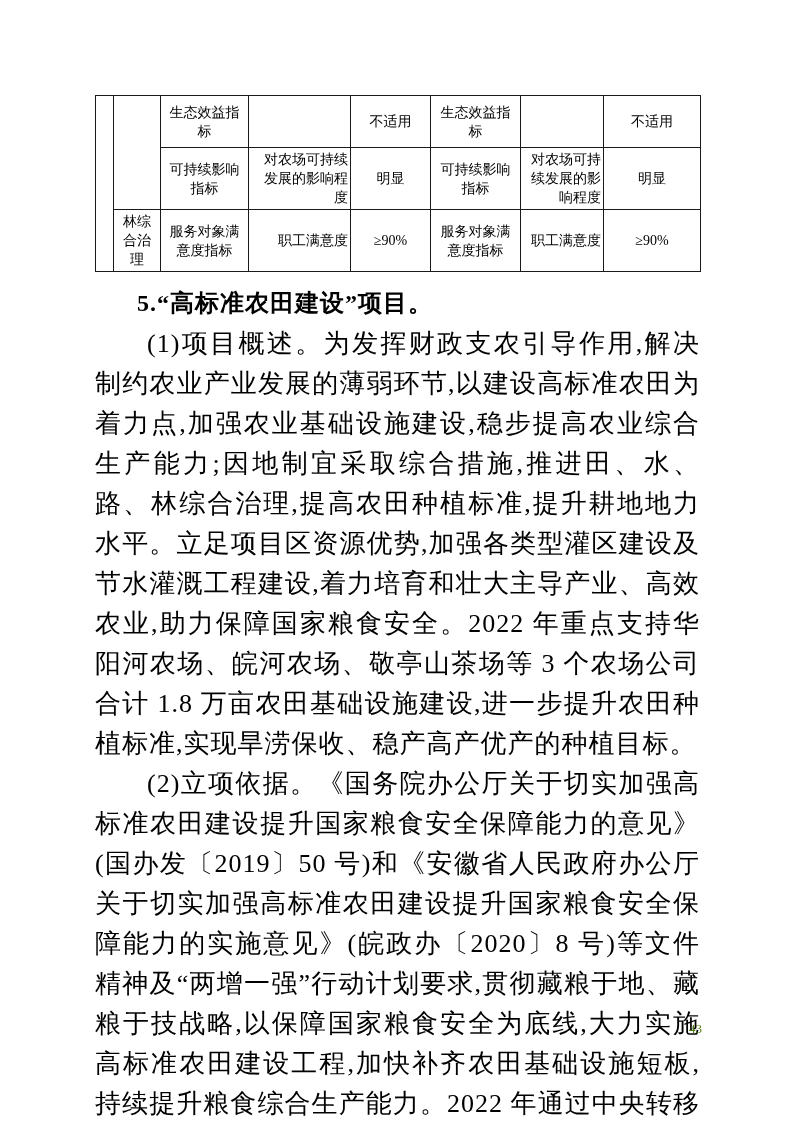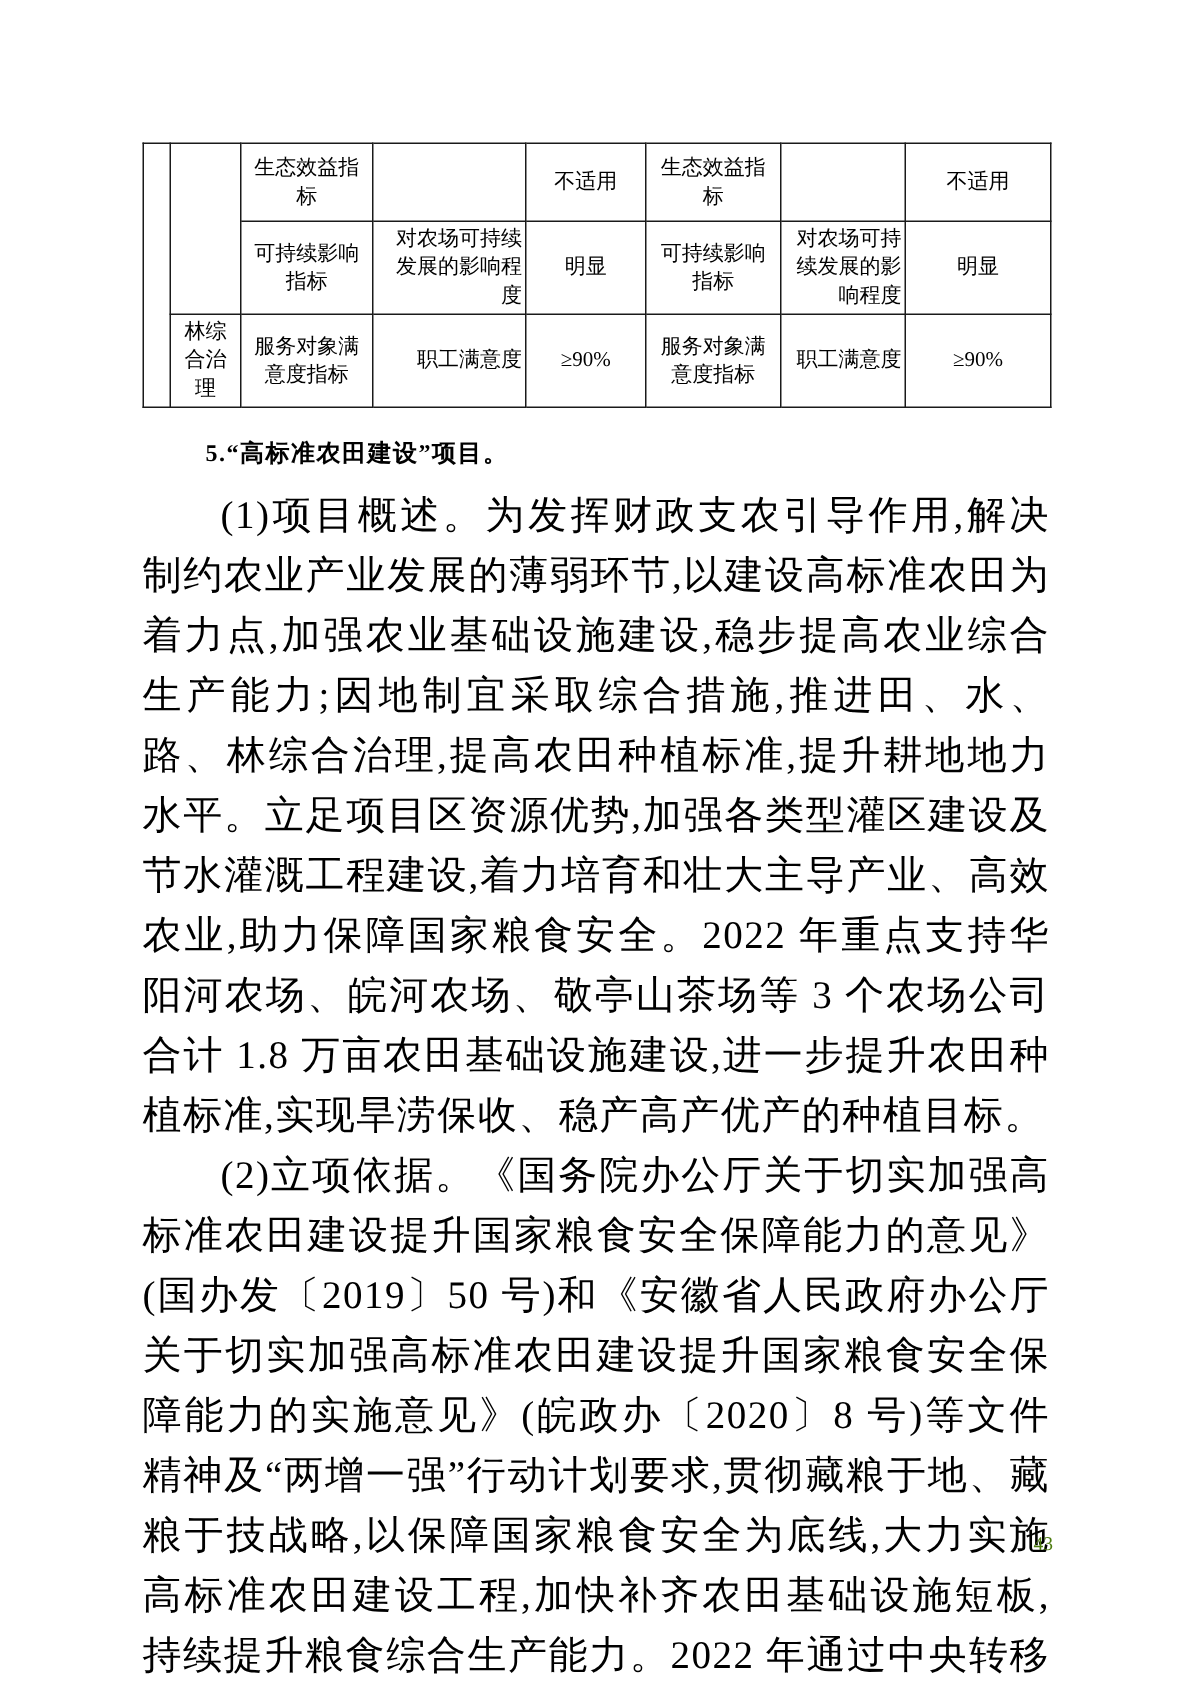--- a/index.html
+++ b/index.html
@@ -43,21 +43,21 @@
     padding-left: 2px;
     padding-right: 2px;
   }
   tr.r1 { height: 52px; }
   tr.r2 { height: 59px; }
   tr.r3 { height: 56px; }
 
   h2.section-heading {
     margin: 14px 0 4px 0;
     padding-left: 42px;
-    font-size: 16px;
+    font-size: 24px;
     line-height: 34px;
     font-weight: bold;
     letter-spacing: 1px;
   }
   p.body-para {
     margin: 0;
     font-size: 26px;
     line-height: 40px;
     text-align: justify;
     text-justify: inter-character;

